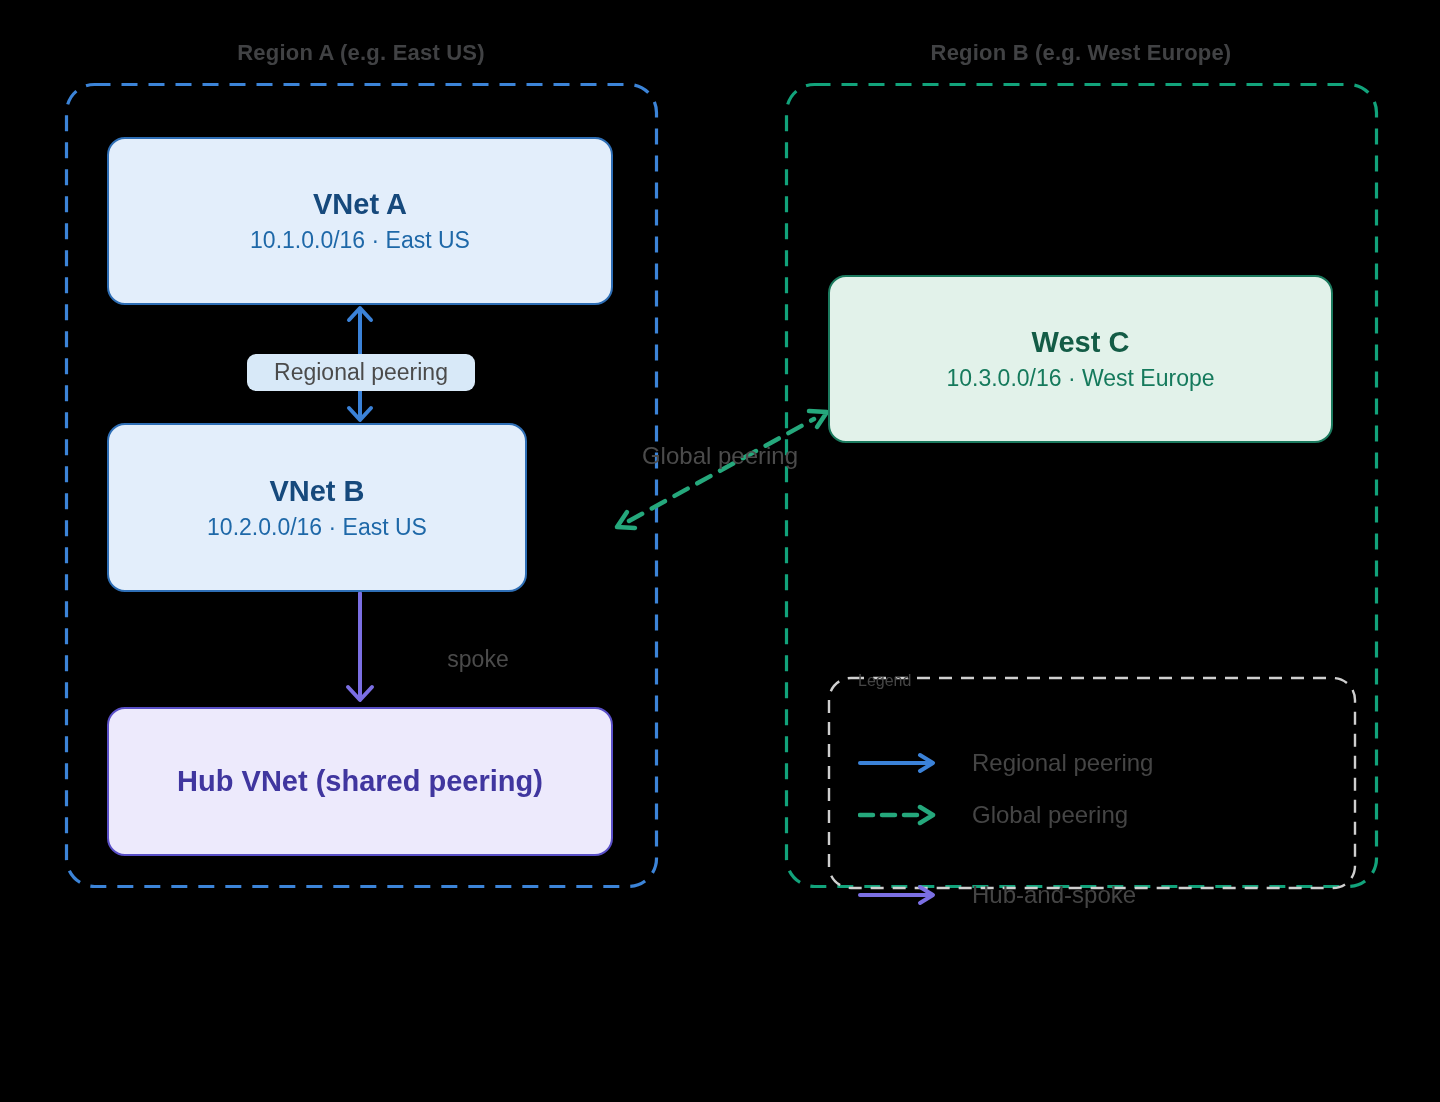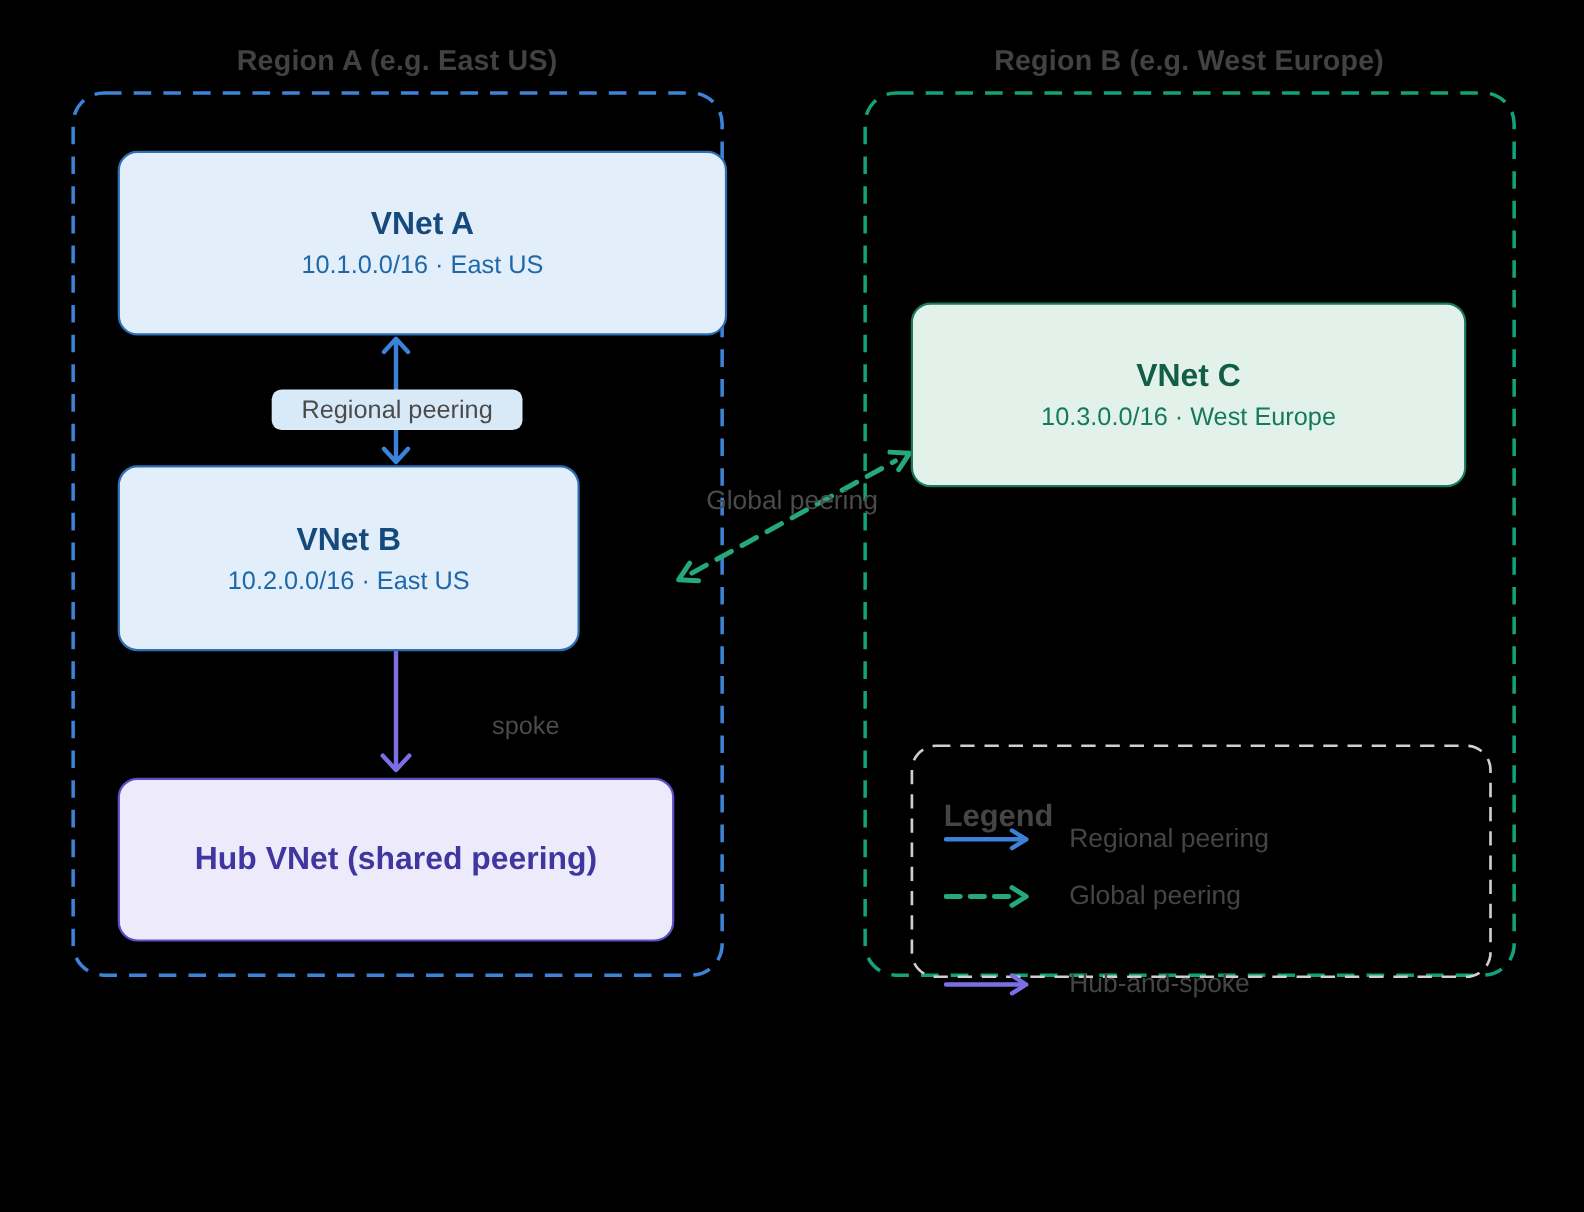--- a/index.html
+++ b/index.html
@@ -15,21 +15,21 @@
   .region-a-rect{fill:none;stroke:var(--region-a-border);stroke-width:3.2;stroke-dasharray:16 11;}
   .region-b-rect{fill:none;stroke:var(--region-b-border);stroke-width:3.2;stroke-dasharray:16 11;}
   .legend-rect{fill:none;stroke:var(--legend-border);stroke-width:2.4;stroke-dasharray:13 9;}
   .arrow-blue{stroke:var(--arrow-blue);stroke-width:4;fill:none;stroke-linecap:round;stroke-linejoin:round;}
   .arrow-purple{stroke:var(--arrow-purple);stroke-width:4;fill:none;stroke-linecap:round;stroke-linejoin:round;}
   .arrow-green{stroke:var(--arrow-green);stroke-width:4.5;fill:none;stroke-linecap:round;stroke-linejoin:round;}
   .dashed-line{stroke-dasharray:15 11;}
 
   .region-title{
     position:absolute;top:40px;width:592px;text-align:center;
-    font-size:26px;font-weight:bold;color:var(--region-title);
+    font-size:22px;font-weight:bold;color:var(--region-title);
     letter-spacing:.2px;
   }
   .box{
     position:absolute;box-sizing:border-box;border-radius:18px;
     display:flex;flex-direction:column;align-items:center;justify-content:center;gap:10px;
   }
   .box .title{font-size:29px;font-weight:bold;line-height:1;}
   .box .subtitle{font-size:23px;line-height:1;}
 
   .vnet-blue{background:var(--vnet-blue-bg);border:2.5px solid var(--vnet-blue-border);}
@@ -48,22 +48,22 @@
     position:absolute;left:247px;top:354px;width:228px;height:37px;
     background:var(--badge-bg);border-radius:9px;
     display:flex;align-items:center;justify-content:center;
     font-size:23px;color:var(--label-gray);
   }
   .float-label{position:absolute;font-size:23px;color:var(--label-gray);}
   #spoke-label{left:418px;top:646px;width:120px;text-align:center;}
   #global-label{left:618px;top:442px;width:204px;text-align:center;font-size:24px;}
 
   #legend-title{
-    position:absolute;left:858px;top:726px;
-    font-size:28px;font-weight:bold;color:var(--legend-text);
+    position:absolute;left:858px;top:672px;
+    font-size:16px;font-weight:normal;color:var(--legend-text);
   }
   .legend-row{
     position:absolute;left:858px;height:24px;
     display:flex;align-items:center;gap:26px;
   }
   .legend-row .legend-label{font-size:24px;color:var(--legend-text);line-height:1;}
   .legend-row svg{display:block;}
 </style>
 </head>
 <body>
@@ -88,40 +88,40 @@
   <g>
     <path class="arrow-green dashed-line" d="M629 521 L814 419"></path>
     <path class="arrow-green" d="M635 528 L617 527 L627 512"></path>
     <path class="arrow-green" d="M817 427 L827 412 L809 411"></path>
   </g>
 </svg>
 
 <div class="region-title" style="left:65px;">Region A (e.g. East US)</div>
 <div class="region-title" style="left:785px;">Region B (e.g. West Europe)</div>
 
-<div class="box vnet-blue" style="left:107px;top:137px;width:554px;height:168px;">
+<div class="box vnet-blue" style="left:107px;top:137px;width:506px;height:168px;">
   <div class="title">VNet A</div>
   <div class="subtitle">10.1.0.0/16 · East US</div>
 </div>
 
 <div id="regional-badge">Regional peering</div>
 
 <div class="box vnet-blue" style="left:107px;top:423px;width:420px;height:169px;">
   <div class="title">VNet B</div>
   <div class="subtitle">10.2.0.0/16 · East US</div>
 </div>
 
 <div id="spoke-label" class="float-label">spoke</div>
 
 <div class="box vnet-purple" style="left:107px;top:707px;width:506px;height:149px;">
   <div class="title">Hub VNet (shared peering)</div>
 </div>
 
 <div class="box vnet-green" style="left:828px;top:275px;width:505px;height:168px;">
-  <div class="title">VNet C</div>
+  <div class="title">West C</div>
   <div class="subtitle">10.3.0.0/16 · West Europe</div>
 </div>
 
 <div id="global-label" class="float-label">Global peering</div>
 
 <div id="legend-title">Legend</div>
 
 <div class="legend-row" style="top:751px;">
   <svg width="88" height="22" viewBox="0 0 88 22">
     <path class="arrow-blue" d="M2 11 L72 11"></path>

